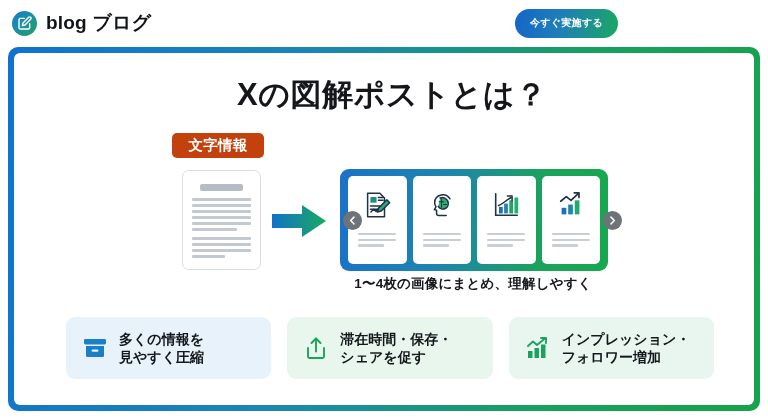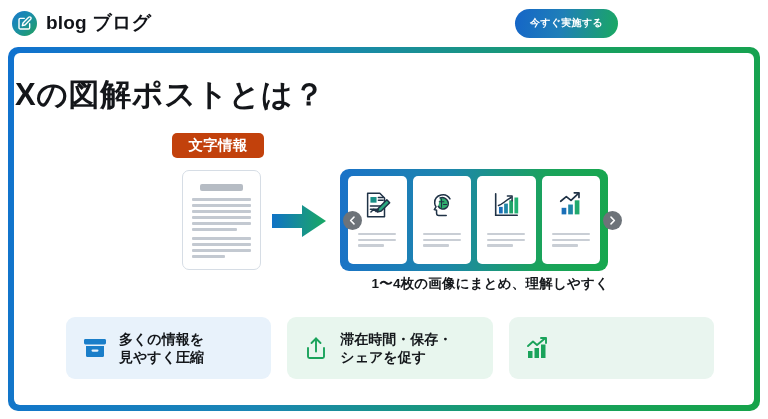--- a/index.html
+++ b/index.html
@@ -43,22 +43,22 @@
     border-radius: 10px; padding: 6px;
     background: linear-gradient(100deg, #1072cf 0%, #1a86b4 38%, #17a05f 72%, #16a34a 100%);
   }
   .frame-inner {
     width: 100%; height: 100%; background: #fff; border-radius: 6px;
     position: relative; overflow: hidden;
   }
 
   
   .title {
-    position: absolute; top: 21px; left: 1px; width: 100%;
-    text-align: left; font-size: 31px; font-weight: bold;
+    position: absolute; top: 21px; left: 8px; width: 100%;
+    text-align: center; font-size: 31px; font-weight: bold;
     color: #14161a; letter-spacing: .6px; white-space: nowrap;
   }
 
   
   .chip {
     position: absolute; display: flex; align-items: center; justify-content: center;
     color: #fff; font-weight: bold; font-size: 14.5px; border-radius: 5px;
     white-space: nowrap; letter-spacing: .3px;
   }
   .chip-left { left: 158px; top: 80px; width: 92px; height: 25px; background: #c2410c; }
@@ -101,21 +101,21 @@
     position: absolute; width: 19px; height: 19px; border-radius: 50%;
     background: #6d7379; display: flex; align-items: center; justify-content: center;
     top: 158px; cursor: pointer; border: none;
   }
   .nav-prev { left: 329px; }
   .nav-next { left: 589px; }
 
   
   .caption {
     position: absolute; top: 222px; left: 323px; width: 272px;
-    text-align: right; font-size: 13.5px; font-weight: bold; color: #15181c;
+    text-align: center; font-size: 13.5px; font-weight: bold; color: #15181c;
     white-space: nowrap; letter-spacing: .2px;
   }
 
   
   .benefits {
     position: absolute; left: 52px; top: 264px; width: 648px; height: 62px;
     display: flex; gap: 16px;
   }
   .benefit {
     flex: 1 1 0; border-radius: 9px; display: flex; align-items: center;
@@ -304,19 +304,23 @@
         <div class="benefit benefit-mint">
           <span class="benefit-icon">
             <svg width="26" height="26" viewBox="0 0 26 26" fill="none">
               <rect x="3" y="16" width="4.5" height="7" fill="#1aa35b"></rect>
               <rect x="9.5" y="13" width="4.5" height="10" fill="#1aa35b"></rect>
               <rect x="16" y="9.5" width="4.5" height="13.5" fill="#1aa35b"></rect>
               <path d="M3 11l5-4.5 4 3.5L20.5 3" stroke="#1aa35b" stroke-width="1.9" stroke-linecap="round" stroke-linejoin="round"></path>
               <path d="M16 3h5v5" stroke="#1aa35b" stroke-width="1.9" stroke-linecap="round" stroke-linejoin="round"></path>
             </svg>
           </span>
+          <span class="benefit-text">
+            <span>インプレッション・</span>
+            <span class="l2">フォロワー増加</span>
+          </span>
         </div>
 
       </div>
 
     </div>
   </div>
 </div>
 
 </body></html>

